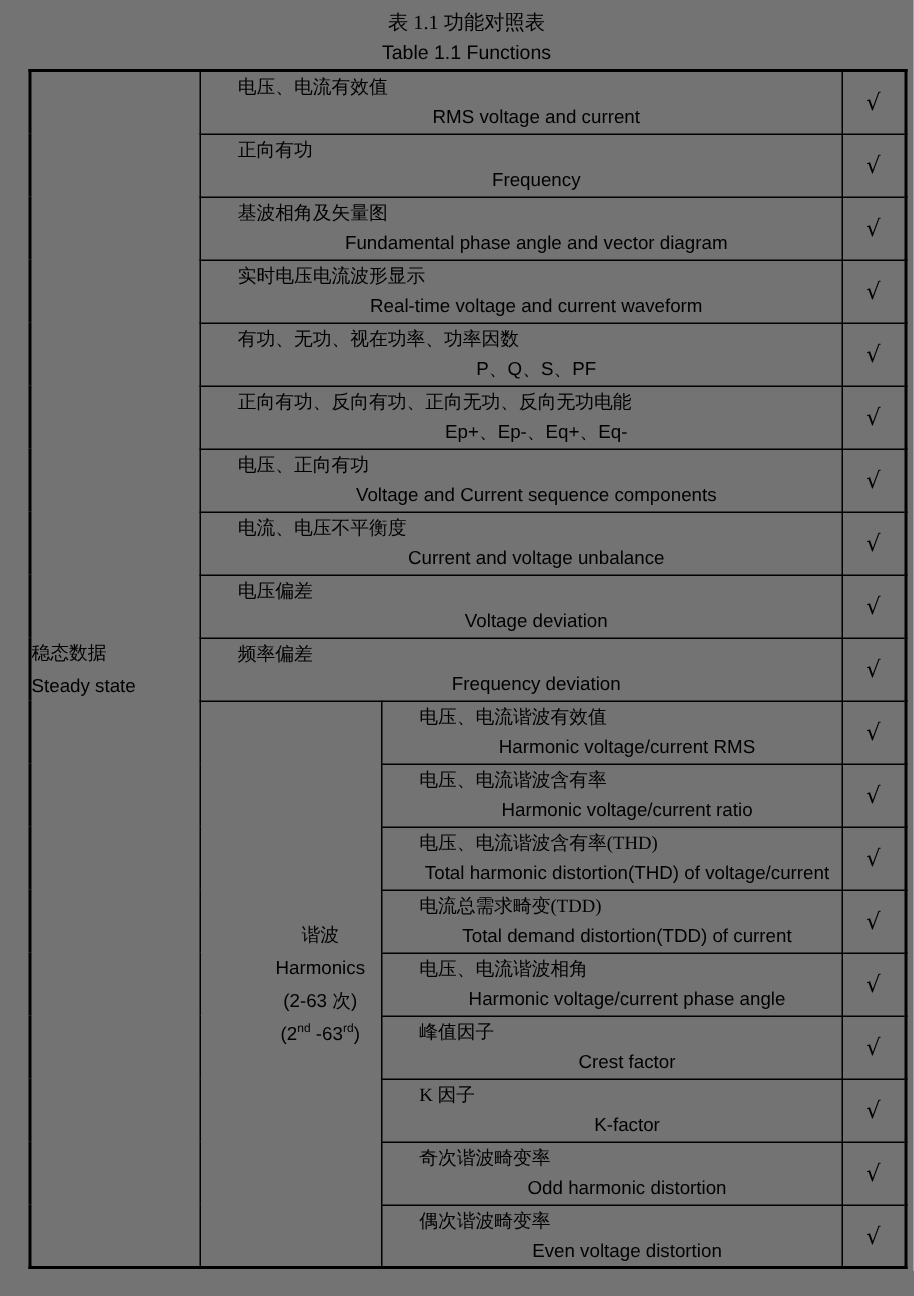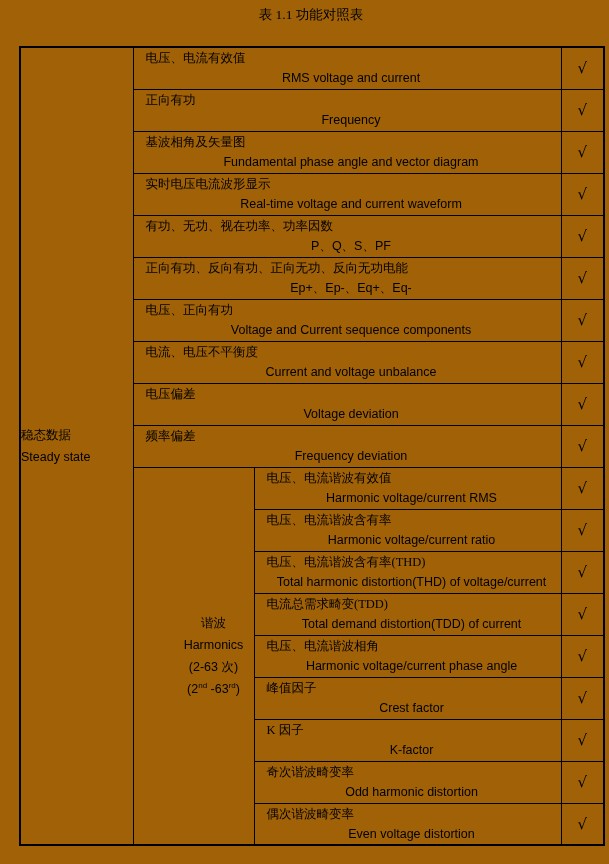--- a/index.html
+++ b/index.html
@@ -4,21 +4,21 @@
 <style>
   * { box-sizing: border-box; margin: 0; padding: 0; }
   html, body { background: #ffffff; }
   body {
     width: 609px; height: 864px;
     font-family: "Liberation Sans", sans-serif;
     color: #000;
     position: relative;
     overflow: hidden;
   }
-  .page { position: absolute; inset: 0; background: #a16207; }
+  .page { position: absolute; inset: 0; background: #737373; }
 
   .caption {
     position: absolute; left: 19px; top: 4px; width: 584px;
     text-align: center;
   }
   .caption .zh-title {
     font-family: "Liberation Serif", "DejaVu Serif", serif;
     font-size: 13.5px; line-height: 21px; color: #000;
   }
   .caption .en-title {
@@ -43,21 +43,21 @@
 
   col.c-cat  { width: 113px; }
   col.c-harm { width: 121px; }
   col.c-func { width: 307px; }
   col.c-chk  { width: 43px;  }
 
   td.cat-cell { text-align: left; }
   td.cat-cell .zh { font-family: "Liberation Serif", "DejaVu Serif", serif; font-size: 12.5px; line-height: 22px; }
   td.cat-cell .en { font-family: "Liberation Sans", sans-serif; font-size: 12.5px; line-height: 22px; }
 
-  td.func-cell { padding-left: 12px; padding-right: 4px; margin-left: 42px; }
+  td.func-cell { padding-left: 25px; padding-right: 4px; margin-left: 42px; }
   td.func-cell .zh {
     font-family: "Liberation Serif", "DejaVu Serif", serif;
     font-size: 12.5px; line-height: 20px;
     white-space: nowrap;
   }
   td.func-cell .en {
     font-family: "Liberation Sans", sans-serif;
     font-size: 12.5px; line-height: 20px;
     white-space: nowrap;
     text-align: center;
@@ -75,20 +75,21 @@
     font-size: 15px;
   }
 </style>
 </head>
 <body>
 
 <div class="page">
 
   <div class="caption">
     <div class="zh-title">表 1.1 功能对照表</div>
+    <div class="en-title">Table 1.1 Functions</div>
   </div>
 
   <table class="func-table">
     <colgroup>
       <col class="c-cat">
         <col class="c-harm">
         <col class="c-func">
         <col class="c-chk">
     </colgroup>
     <tbody>

